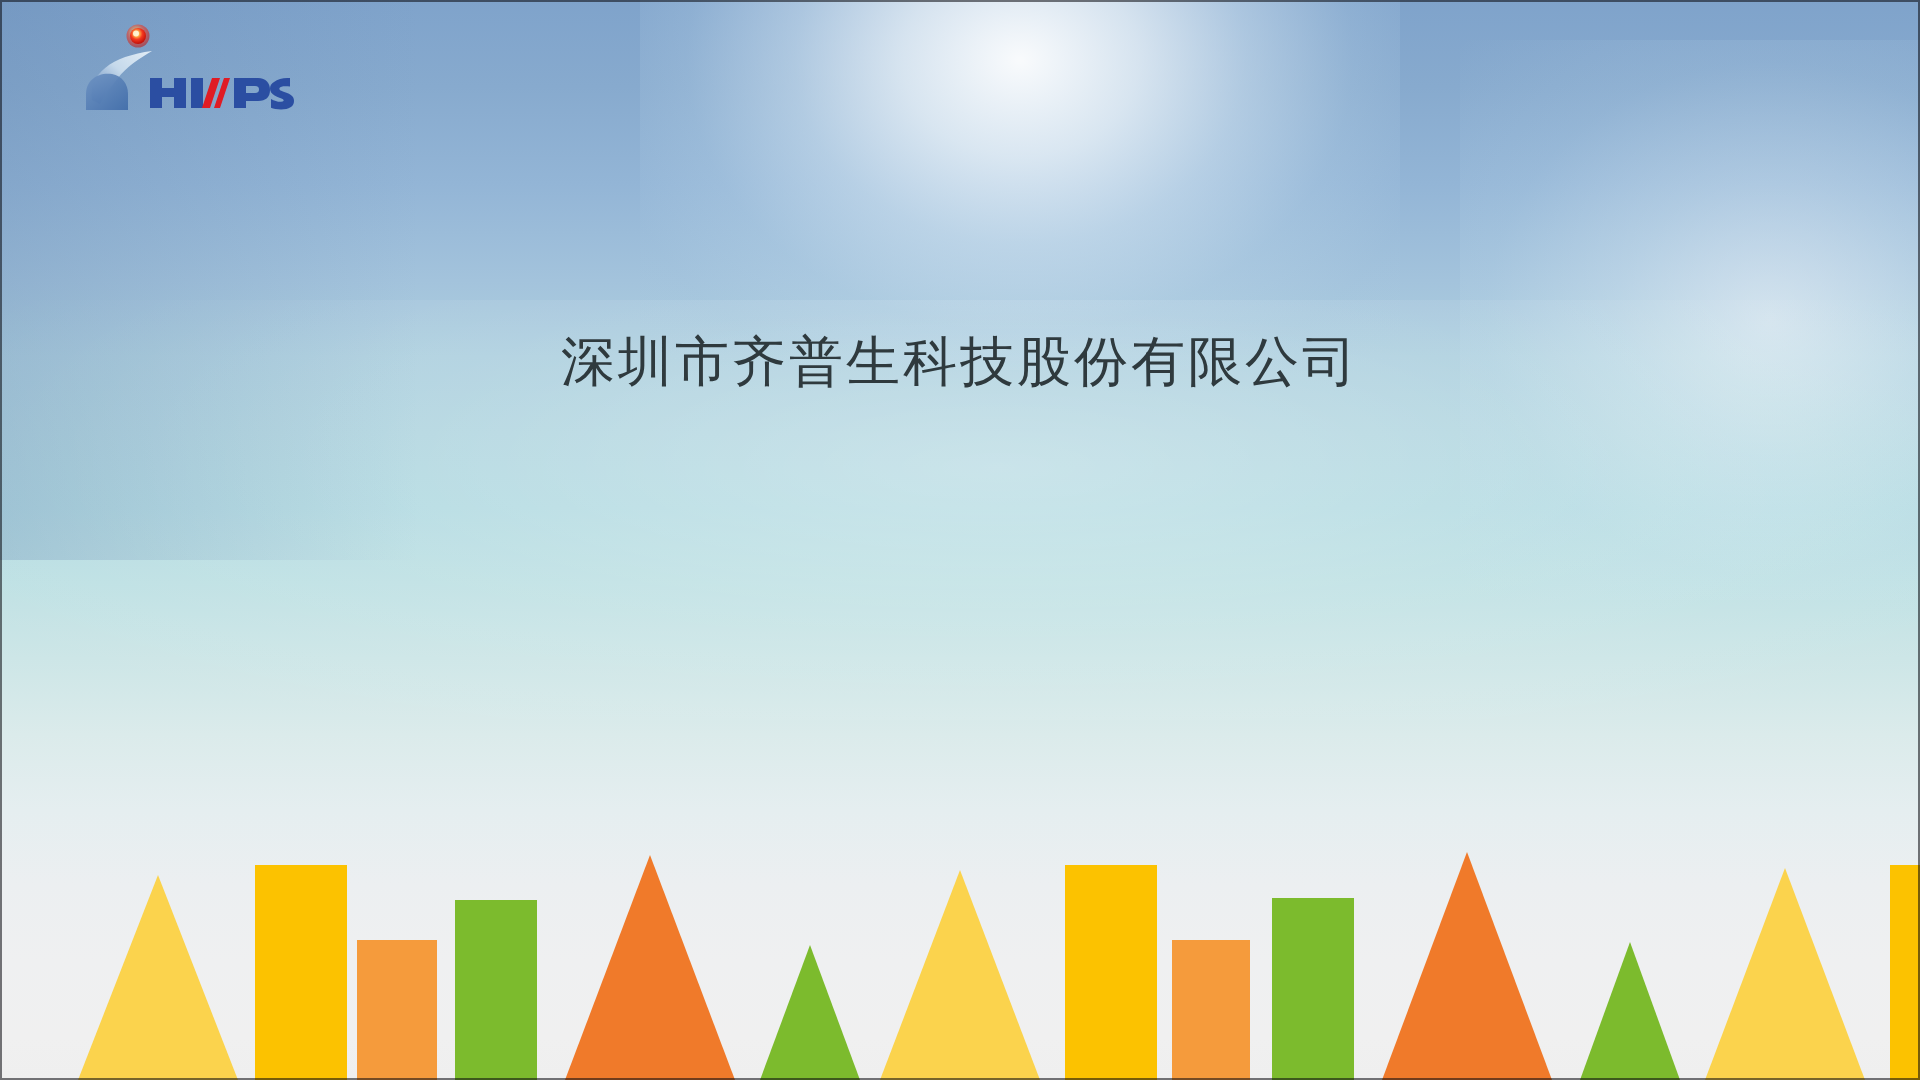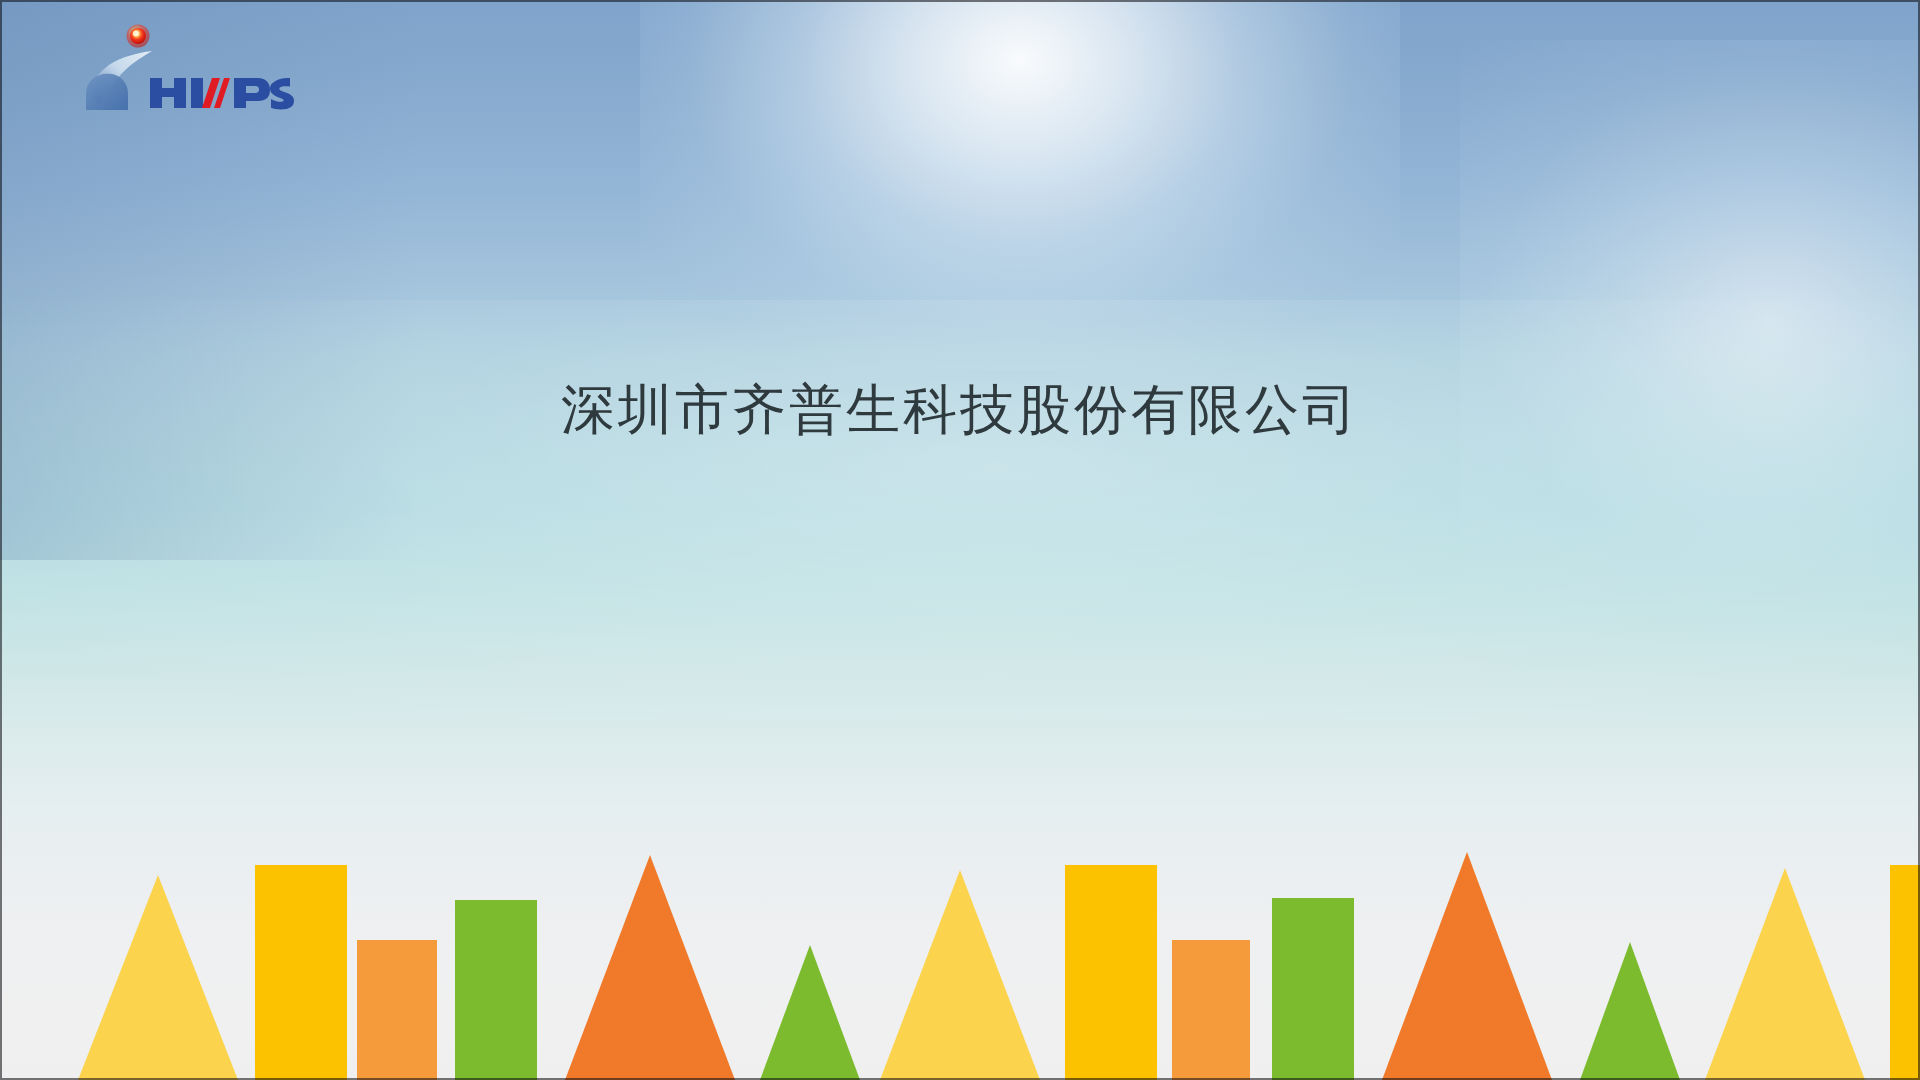--- a/index.html
+++ b/index.html
@@ -98,21 +98,20 @@
   }
   .main-title {
     font-family:"Liberation Serif","DejaVu Serif",serif;
     font-size:118px;
     line-height:1.12;
     color:#080808;
     letter-spacing:2px;
     white-space:nowrap;
   }
   .subtitle {
-    margin-top:48px;
     font-family:"Liberation Serif","DejaVu Serif",serif;
     font-size:54px;
     line-height:1.2;
     color:#2f3a3e;
     letter-spacing:3px;
     white-space:nowrap;
   }
 
   
   .deco {

